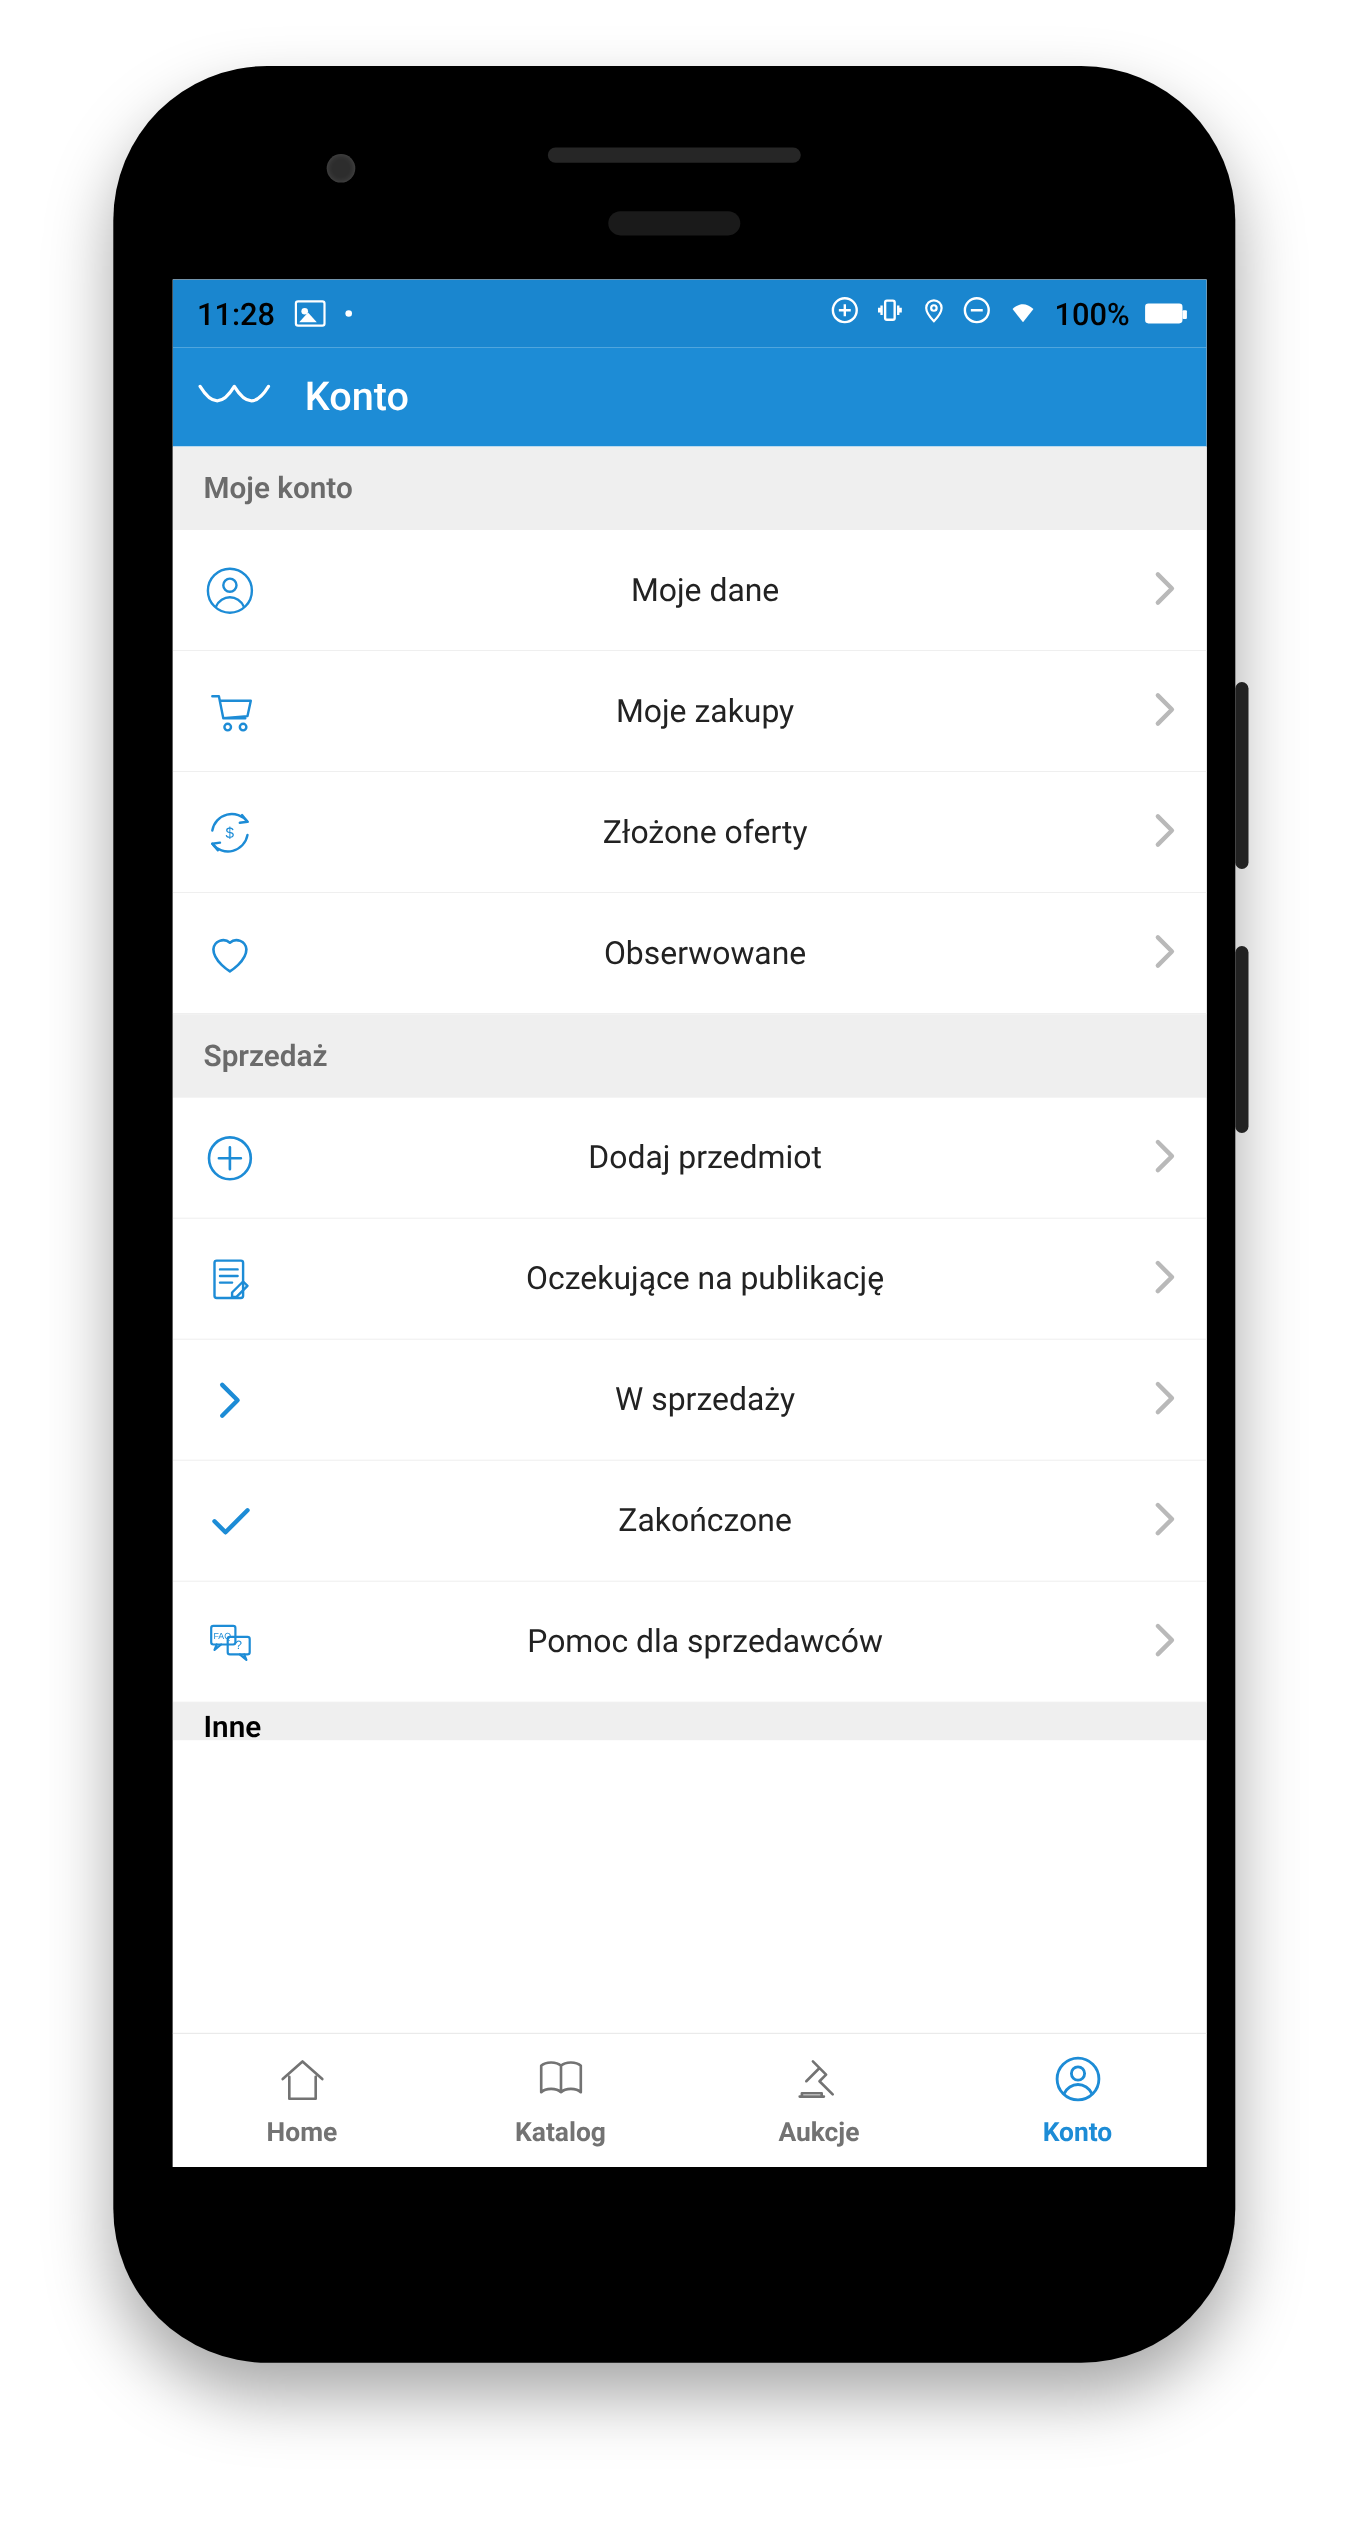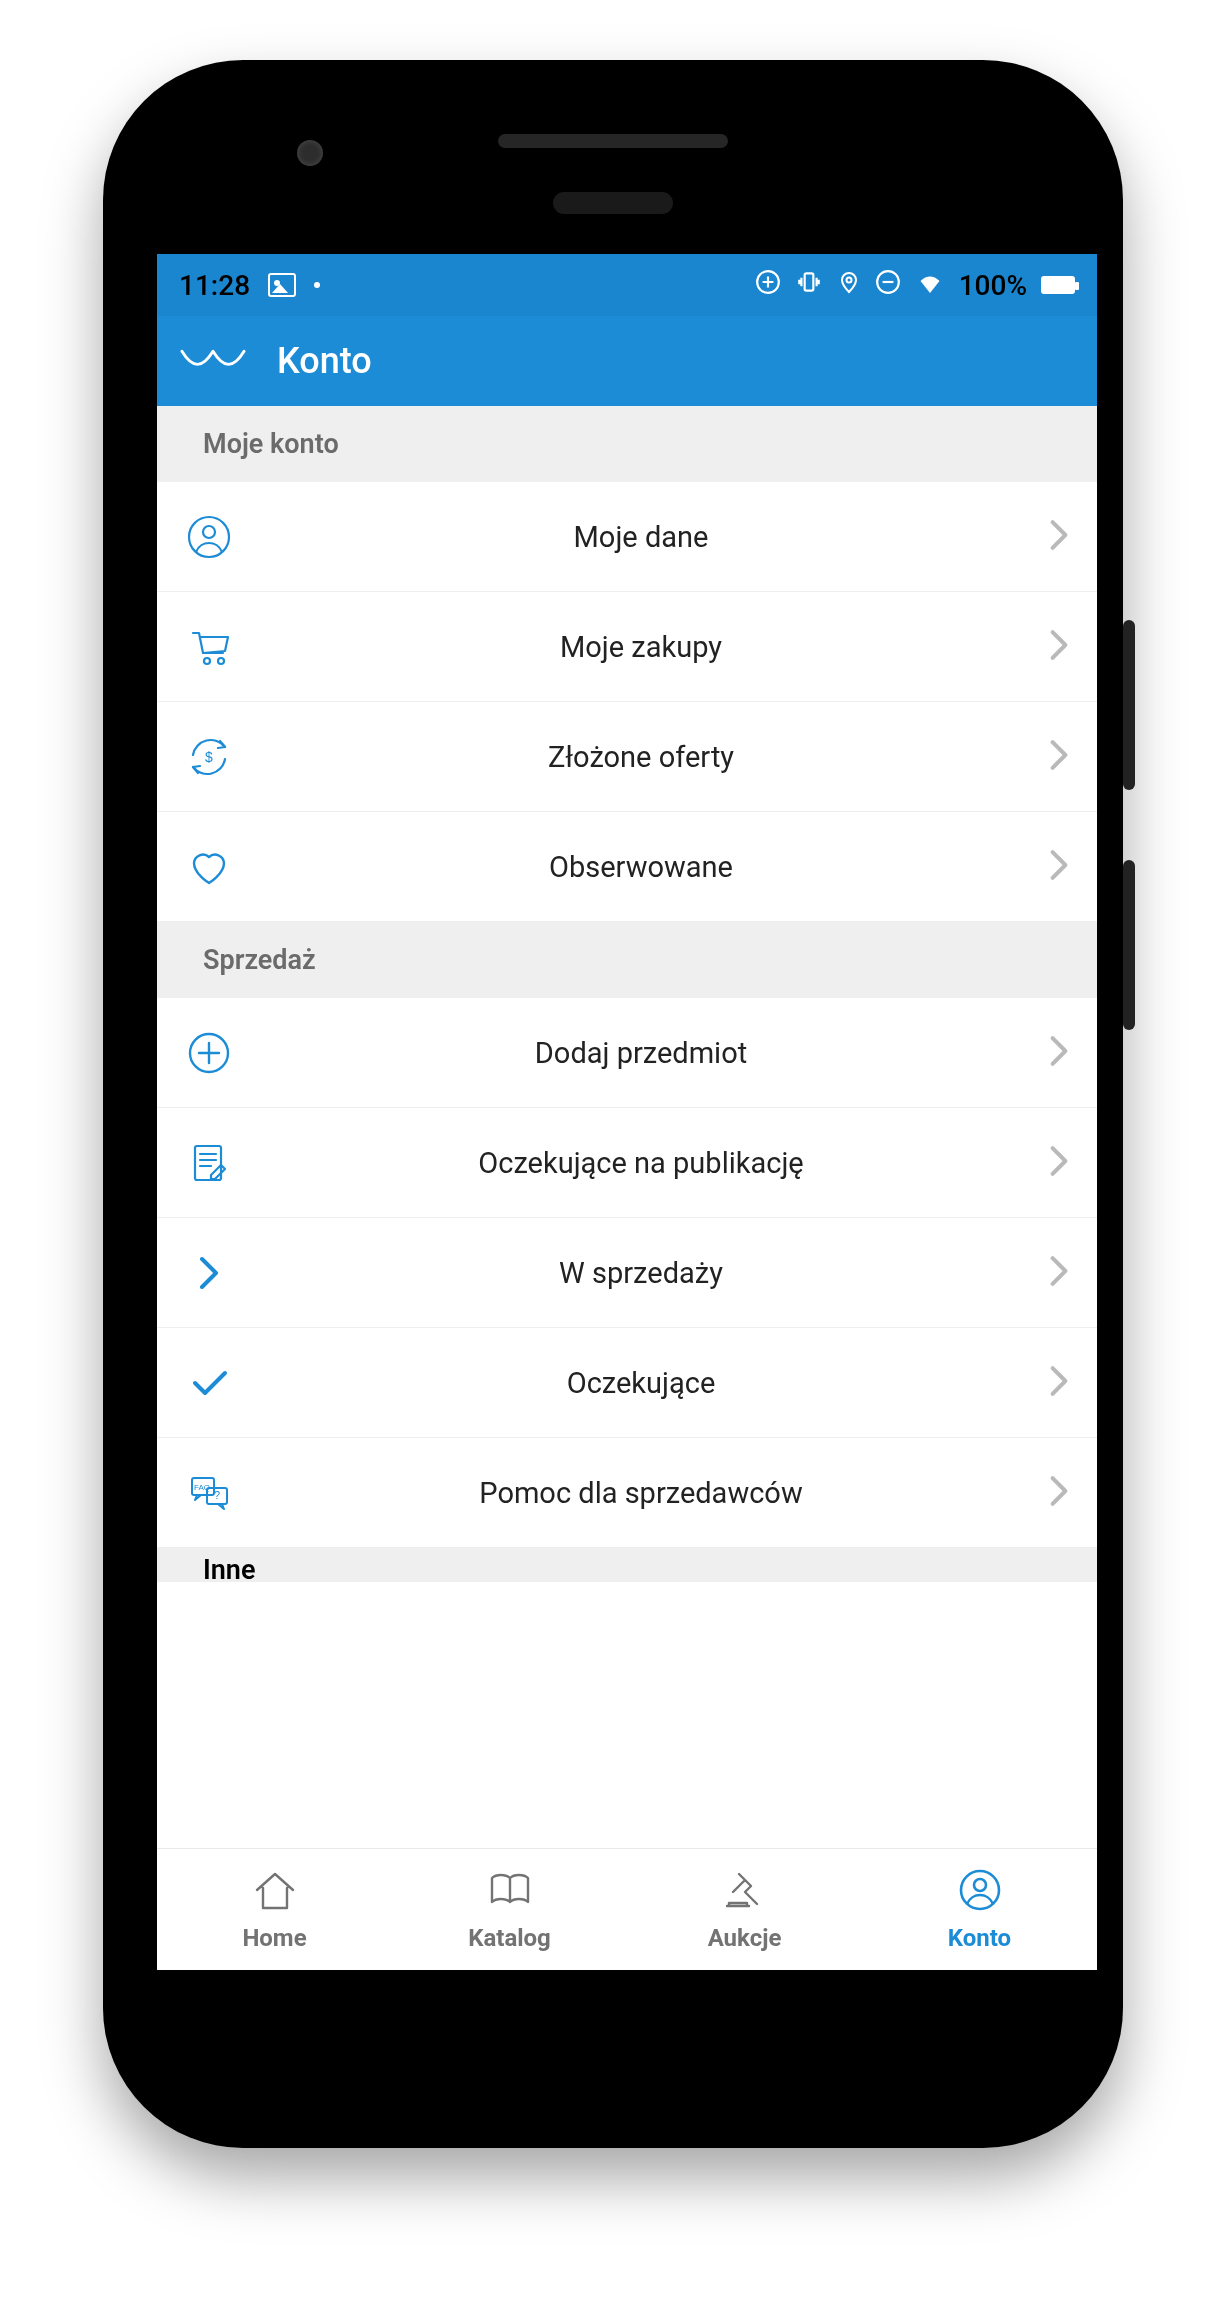--- a/index.html
+++ b/index.html
@@ -127,21 +127,21 @@
   .content {
     height: calc(100% - 62px - 90px - 122px);
     overflow: hidden;
     background: #fff;
   }
   .section-header {
     background: #efefef;
     color: #6b6b6b;
     font-size: 27px;
     font-weight: 600;
-    padding: 22px 46px;
+    padding: 22px 28px;
   }
   .section-header.partial {
     height: 34px;
     padding-top: 6px;
     overflow: hidden;
     color: #000000;
   }
   .list-item {
     display: flex;
     align-items: center;
@@ -369,21 +369,21 @@
               </svg>
           </span>
         </div>
 
         <div class="list-item">
           <span class="icon-slot">
             <svg viewBox="0 0 44 44" fill="none" stroke="#1d8cd6" stroke-width="4" stroke-linecap="round" stroke-linejoin="round">
                 <path d="M8 22l10 10L38 12"></path>
               </svg>
           </span>
-          <span class="label">Oczekujące</span>
+          <span class="label">Zakończone</span>
           <span class="chevron">
             <svg viewBox="0 0 12 20" fill="none" stroke="currentColor" stroke-width="2.5" stroke-linecap="round" stroke-linejoin="round">
                 <path d="M2 2l8 8-8 8"></path>
               </svg>
           </span>
         </div>
 
         <div class="list-item">
           <span class="icon-slot">
             <svg viewBox="0 0 44 44" fill="none" stroke="#1d8cd6" stroke-width="2" stroke-linecap="round" stroke-linejoin="round">

